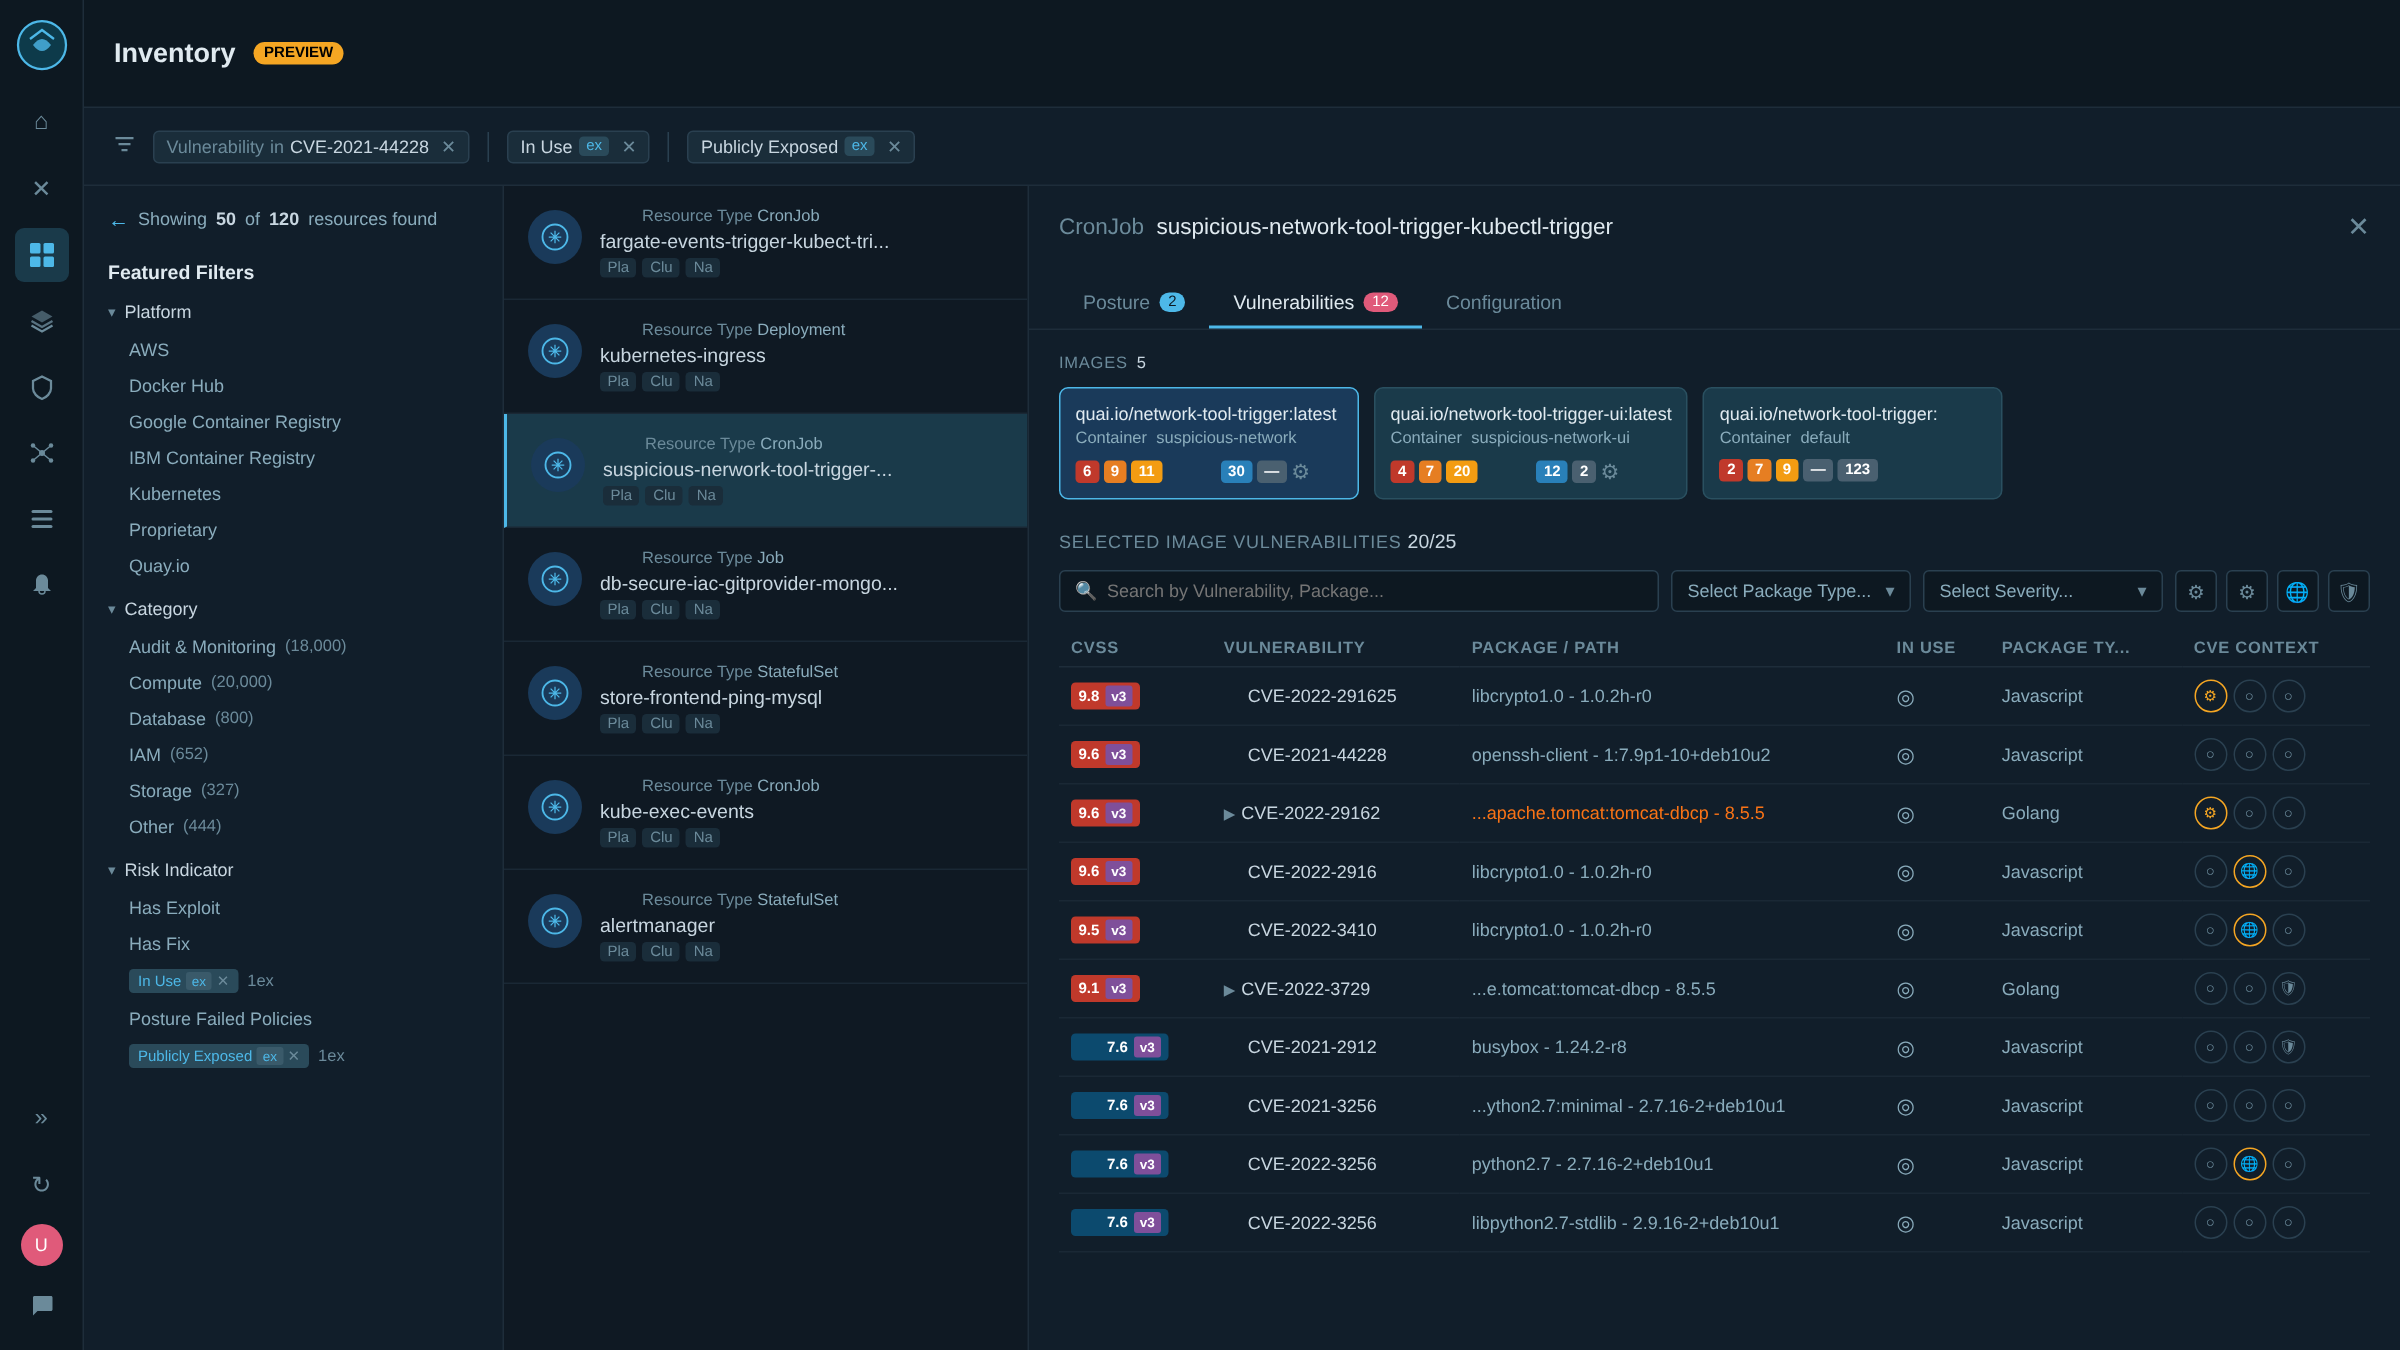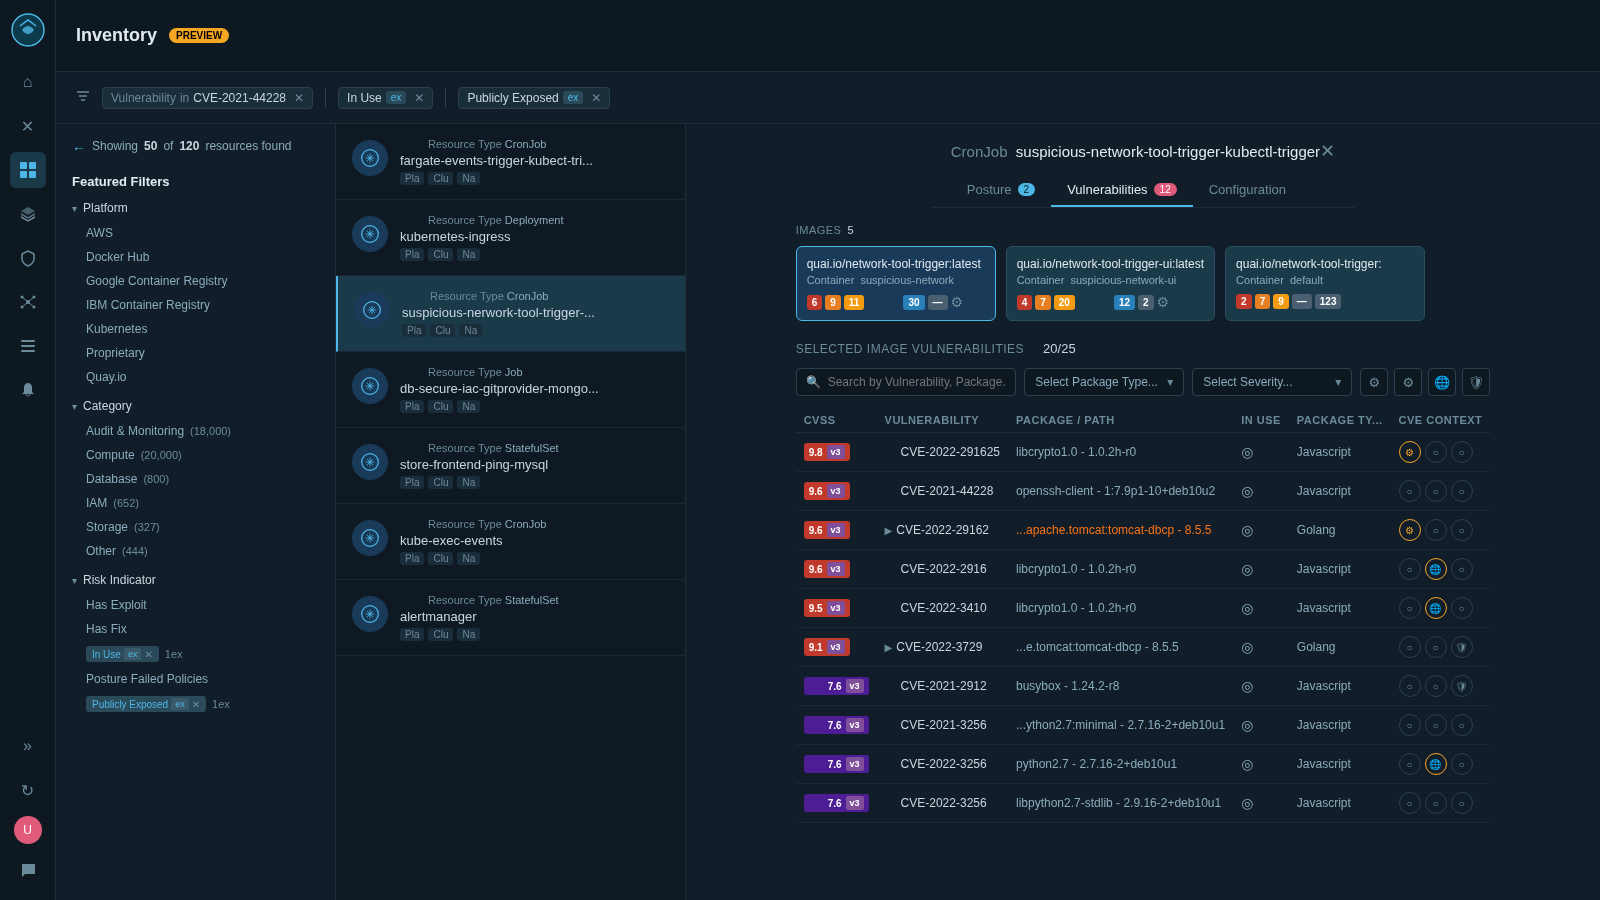--- a/index.html
+++ b/index.html
@@ -62,28 +62,28 @@
     .resource-icon svg { width: 20px; height: 20px; }
     .resource-info { flex: 1; min-width: 0; }
     .resource-meta { font-size: 11px; color: #6b8a9a; margin-bottom: 3px; margin-left: 28px; }
     .resource-meta span { color: #8aacbc; }
     .resource-name { font-size: 13px; color: #c8d6e0; font-weight: 500; white-space: nowrap; overflow: hidden; text-overflow: ellipsis; }
     .resource-tags { display: flex; gap: 4px; margin-top: 4px; }
     .rtag { font-size: 10px; padding: 1px 5px; border-radius: 3px; }
     .rtag-pla { background: #1a2d3a; color: #6b8a9a; }
 
     
-    .detail-panel { flex: 1; background: #111e2a; overflow: hidden; display: flex; flex-direction: column; align-items: center; }
+    .detail-panel { flex: 1; background: #111e2a; overflow: hidden; display: flex; flex-direction: column; }
     .detail-header { padding: 16px 20px 0; border-bottom: 1px solid #1e2d3a; flex-shrink: 0; }
     .detail-title-row { display: flex; align-items: center; justify-content: space-between; margin-bottom: 12px; }
     .detail-title { font-size: 15px; color: #e0eaf0; }
     .detail-title .resource-type-label { color: #6b8a9a; font-weight: 400; }
     .detail-close { color: #6b8a9a; cursor: pointer; font-size: 18px; }
     .detail-tabs { display: flex; gap: 0; }
-    .detail-tab { padding: 8px 16px; font-size: 13px; color: #6b8a9a; cursor: pointer; border-bottom: 2px solid transparent; display: flex; align-items: center; gap: 6px; }
+    .detail-tab { padding: 8px 16px; font-size: 13px; color: #6b8a9a; cursor: pointer; border-bottom: 2px solid transparent; display: flex; align-items: center; gap: 6px; margin-top: 12px; }
     .detail-tab.active { color: #e0eaf0; border-bottom-color: #4db8e8; }
     .detail-tab .tab-badge { background: #e05a7a; color: white; border-radius: 10px; font-size: 10px; padding: 1px 6px; }
     .detail-tab .tab-badge-blue { background: #4db8e8; color: #0d1821; border-radius: 10px; font-size: 10px; padding: 1px 6px; }
 
     .detail-body { flex: 1; overflow-y: auto; padding: 16px 20px; }
 
     
     .images-section { margin-bottom: 16px; }
     .images-label { font-size: 11px; color: #6b8a9a; text-transform: uppercase; letter-spacing: 0.5px; margin-bottom: 10px; display: flex; align-items: center; gap: 6px; }
     .images-label .img-count { color: #c8d6e0; }
@@ -97,39 +97,39 @@
     .vtag { border-radius: 3px; padding: 2px 5px; font-size: 10px; font-weight: 600; color: white; }
     .vtag-red { background: #c0392b; }
     .vtag-orange { background: #e67e22; }
     .vtag-yellow { background: #f39c12; }
     .vtag-blue { background: #2980b9; margin-left: 36px; }
     .vtag-gray { background: #4a6070; }
     .vtag-cog { color: #6b8a9a; font-size: 14px; }
 
     
     .vuln-section { }
-    .vuln-section-header { display: flex; align-items: center; gap: 19px; margin-bottom: 12px; }
+    .vuln-section-header { display: flex; align-items: center; gap: 4px; margin-bottom: 12px; }
     .vuln-section-label { font-size: 12px; color: #6b8a9a; text-transform: uppercase; letter-spacing: 0.5px; }
     .vuln-section-count { color: #c8d6e0; }
 
     .vuln-filters { display: flex; gap: 8px; margin-bottom: 12px; align-items: center; }
     .vuln-search { flex: 1; background: #0d1821; border: 1px solid #2a4050; border-radius: 4px; padding: 6px 10px; color: #c8d6e0; font-size: 12px; display: flex; align-items: center; gap: 6px; }
     .vuln-search-icon { color: #6b8a9a; }
     .vuln-search input { background: none; border: none; outline: none; color: #c8d6e0; font-size: 12px; flex: 1; }
     .vuln-select { background: #0d1821; border: 1px solid #2a4050; border-radius: 4px; padding: 6px 10px; color: #8aacbc; font-size: 12px; display: flex; align-items: center; gap: 6px; cursor: pointer; min-width: 160px; }
     .vuln-select-arrow { color: #6b8a9a; margin-left: auto; }
     .vuln-action-icons { display: flex; gap: 6px; }
     .vuln-action-icon { width: 28px; height: 28px; background: #0d1821; border: 1px solid #2a4050; border-radius: 4px; display: flex; align-items: center; justify-content: center; cursor: pointer; color: #6b8a9a; font-size: 13px; }
 
     .vuln-table { width: 100%; border-collapse: collapse; }
     .vuln-table th { text-align: left; font-size: 11px; color: #6b8a9a; text-transform: uppercase; padding: 6px 8px; border-bottom: 1px solid #1e2d3a; letter-spacing: 0.5px; }
     .vuln-table td { padding: 8px 8px; border-bottom: 1px solid #1a2835; vertical-align: middle; font-size: 12px; }
     .cvss-tag { border-radius: 3px; padding: 2px 5px; font-size: 10px; font-weight: 700; color: white; display: inline-flex; align-items: center; gap: 2px; }
     .cvss-red { background: #c0392b; }
-    .cvss-orange { background: #4c1d95; padding-left: 24px; }
+    .cvss-orange { background: #0c4a6e; padding-left: 24px; }
     .cvss-v3 { background: #7f4f9a; padding: 2px 4px; border-radius: 2px; font-size: 9px; margin-left: 2px; }
     .in-use-icon { color: #8aacbc; font-size: 14px; }
     .pkg-type { color: #8aacbc; }
     .cve-context-icons { display: flex; gap: 4px; }
     .cve-icon { width: 22px; height: 22px; border-radius: 50%; border: 1px solid #2a4050; display: flex; align-items: center; justify-content: center; font-size: 10px; color: #6b8a9a; }
     .cve-icon.active { border-color: #f5a623; color: #f5a623; }
     .expand-arrow { color: #6b8a9a; font-size: 10px; cursor: pointer; margin-right: 4px; }
 
     ::-webkit-scrollbar { width: 6px; height: 6px; }
     ::-webkit-scrollbar-track { background: #0d1821; }

